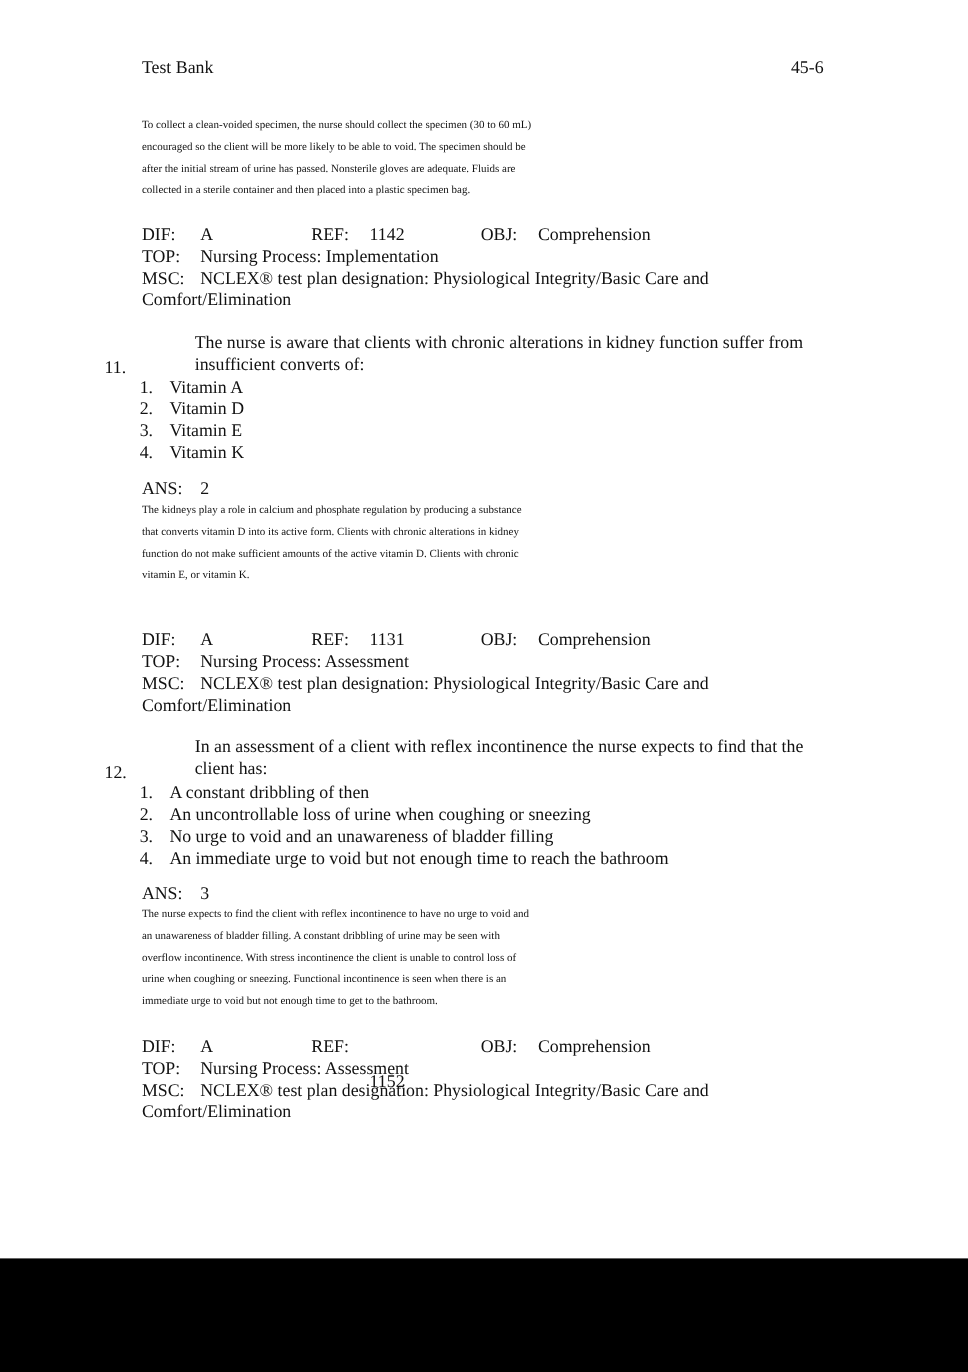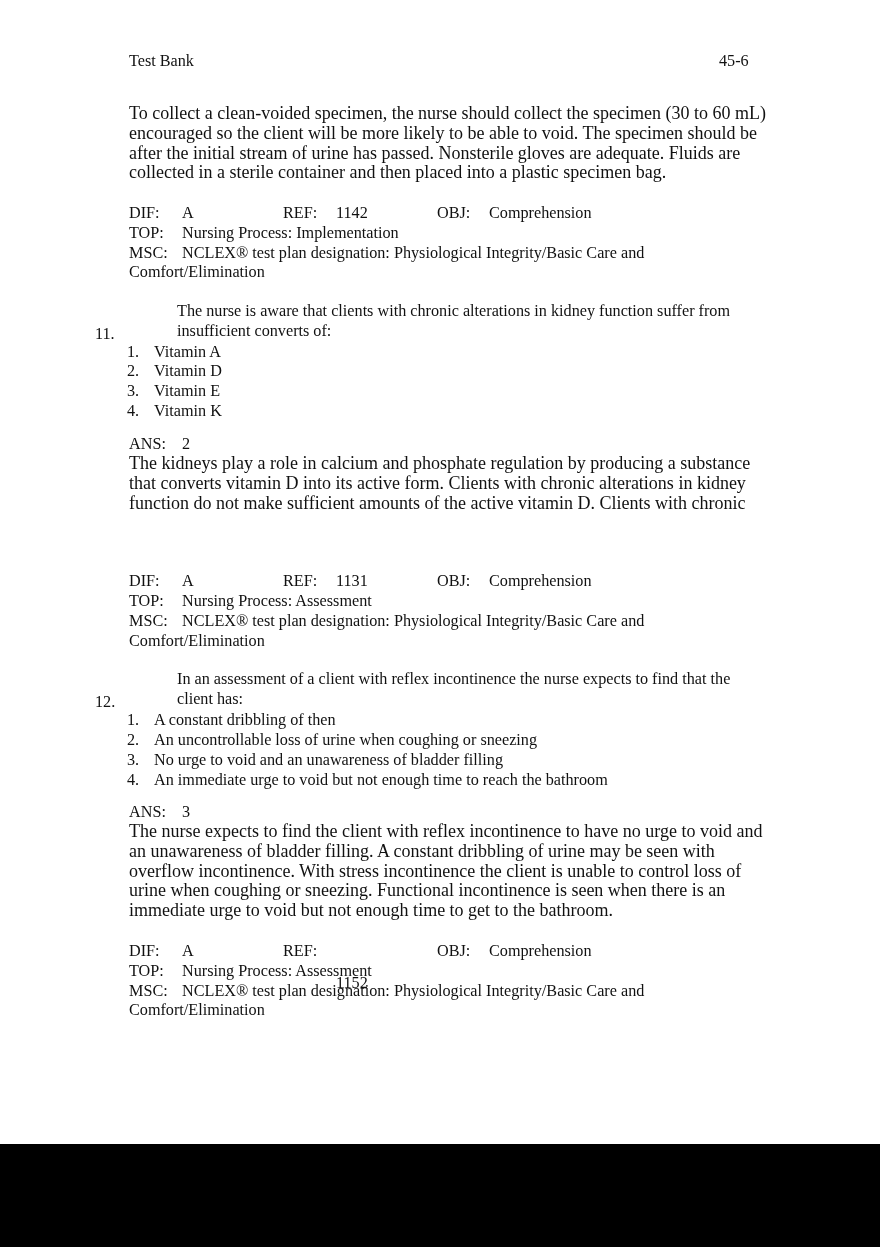--- a/index.html
+++ b/index.html
@@ -37,21 +37,21 @@
       font-size: 16.2px;
       line-height: 20px;
     }
     .header-left { left: 129px; top: 51px; }
     .header-right { left: 719px; top: 51px; }
 
     .para {
       position: absolute;
       left: 129px;
       width: 620px;
-      font-size: 18px;
+      font-size: 10px;
       line-height: 19.8px;
     }
     .para .line { display: block; white-space: nowrap; }
 
     .meta-row {
       position: absolute;
       left: 129px;
       font-size: 16.2px;
       line-height: 20px;
       white-space: nowrap;
@@ -142,20 +142,21 @@
   </div>
 
   <div class="meta-row" style="top:434px;">
     <span class="k" style="left:0;">ANS:</span>
     <span class="v" style="left:53px;">2</span>
   </div>
   <div class="para" style="top:454px;">
     <span class="line">The kidneys play a role in calcium and phosphate regulation by producing a substance</span>
     <span class="line">that converts vitamin D into its active form. Clients with chronic alterations in kidney</span>
     <span class="line">function do not make sufficient amounts of the active vitamin D. Clients with chronic</span>
+    <span class="line">vitamin E, or vitamin K.</span>
   </div>
 
   <div class="meta-row" style="top:571px;">
     <span class="k" style="left:0;">DIF:</span>
     <span class="v" style="left:53px;">A</span>
     <span class="k" style="left:154px;">REF:</span>
     <span class="v" style="left:207px;">1131</span>
     <span class="k" style="left:308px;">OBJ:</span>
     <span class="v" style="left:360px;">Comprehension</span>
   </div>

